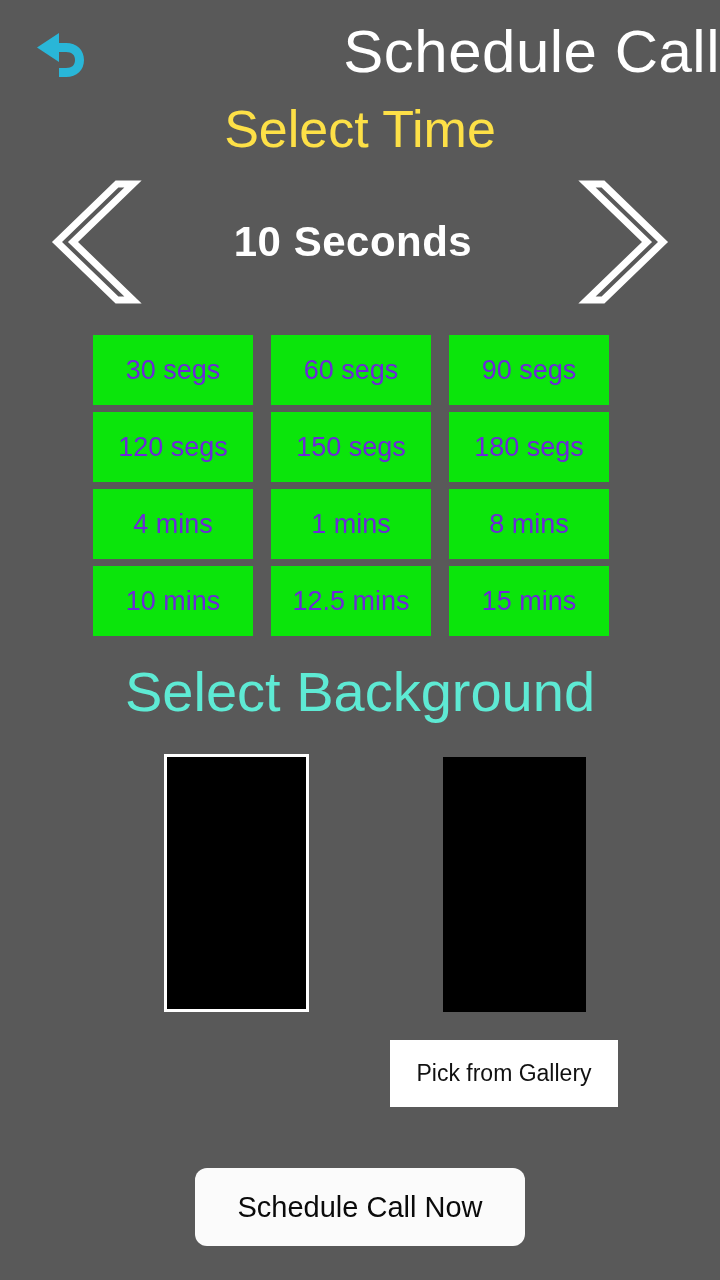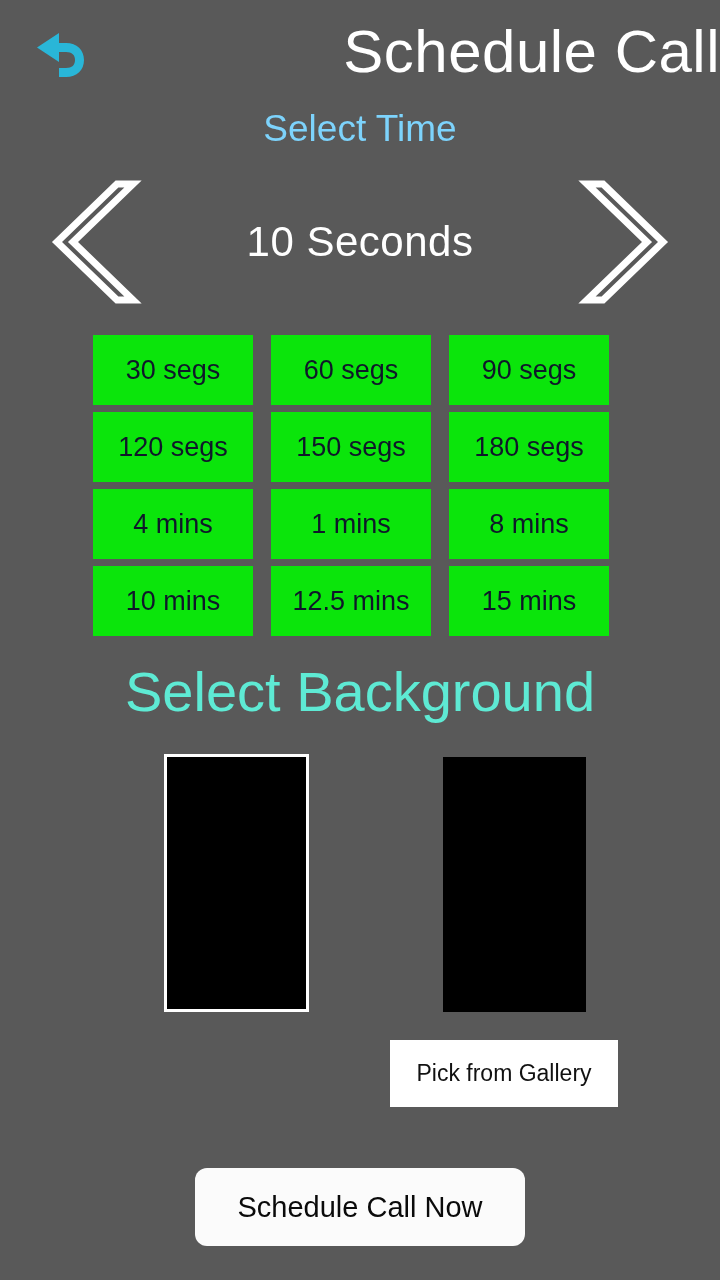--- a/index.html
+++ b/index.html
@@ -49,22 +49,22 @@
     line-height:72px;
     font-weight:400;
     letter-spacing:0.5px;
   }
 
   #section-time-label {
     position:absolute;
     left:0; top:100px;
     width:720px;
     text-align:center;
-    color:#7dd3fc;
-    font-size:37px;
+    color:#fde047;
+    font-size:52px;
     line-height:58px;
     font-weight:400;
   }
 
   
   #time-stepper {
     position:absolute;
     left:0; top:168px;
     width:720px;
     height:148px;
@@ -79,49 +79,49 @@
     align-items:center;
     justify-content:center;
     cursor:pointer;
   }
   #prev-time-button { left:30px; }
   #next-time-button { right:30px; }
   .chev-btn svg { display:block; }
 
   #current-time-value {
     position:absolute;
-    left:150px; top:0;
+    left:143px; top:0;
     width:420px;
     height:148px;
     display:flex;
     align-items:center;
     justify-content:center;
     color:#ffffff;
     font-size:42px;
-    font-weight:normal;
+    font-weight:bold;
     letter-spacing:0.5px;
   }
 
   
   #time-preset-grid {
     position:absolute;
     left:93px;
     top:335px;
     width:520px;
     display:grid;
     grid-template-columns:160px 160px 160px;
     grid-auto-rows:70px;
     column-gap:18px;
     row-gap:7px;
   }
 
   .preset-btn {
     background:#0bE50b;
     border:none;
-    color:#0f172a;
+    color:#6d28d9;
     font-family:"Liberation Sans", sans-serif;
     font-size:27px;
     line-height:70px;
     text-align:center;
     cursor:pointer;
     overflow:hidden;
     white-space:nowrap;
   }
 
   

